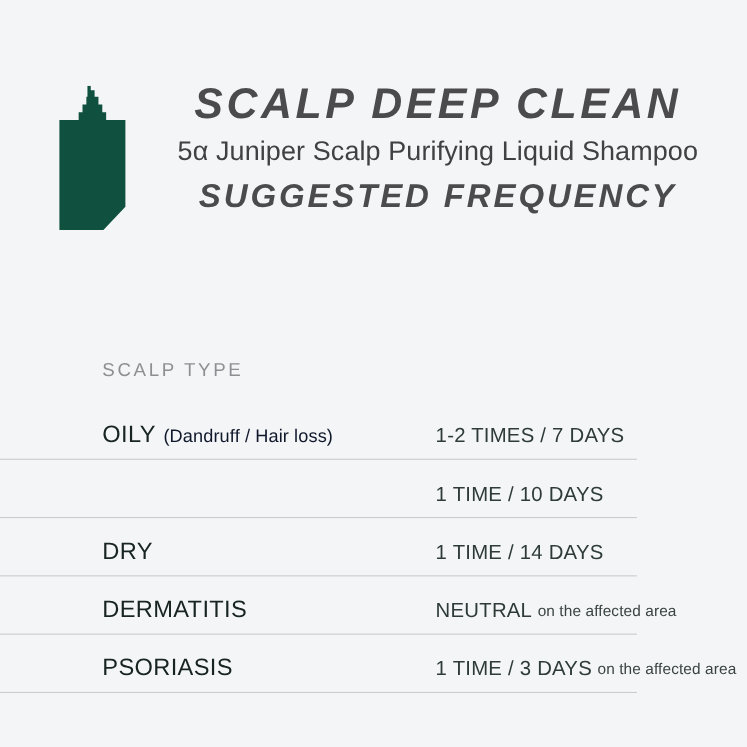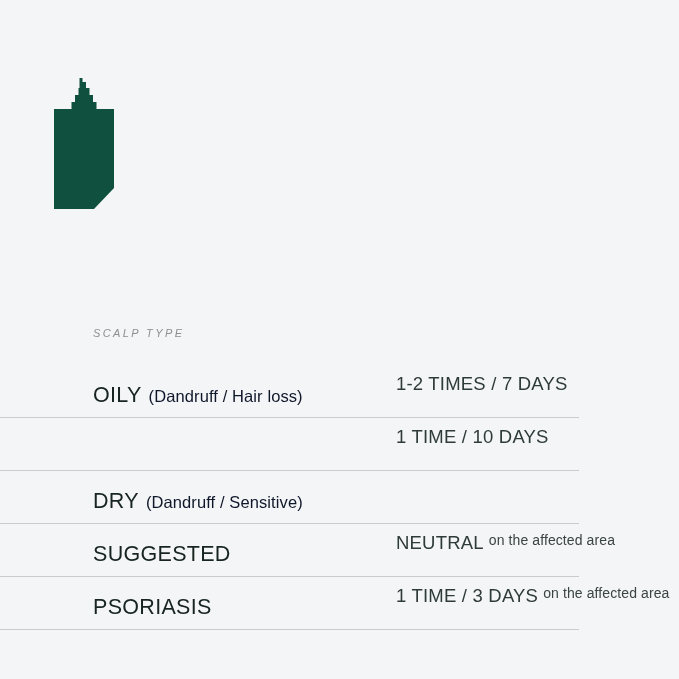--- a/index.html
+++ b/index.html
@@ -76,22 +76,21 @@
     position: absolute;
     left: 0;
     top: 320px;
     width: 679px;
   }
 
   .scalp-type-label {
     position: absolute;
     left: 93px;
     top: 7px;
-    font-size: 11px;
-    font-style: italic;
+    font-size: 17px;
     letter-spacing: 2.4px;
     color: #8d8f93;
     white-space: nowrap;
   }
 
   .rows {
     position: absolute;
     left: 0;
     top: 45px;
     width: 679px;
@@ -122,24 +121,24 @@
   .type-note {
     font-size: 16.5px;
     color: #0f172a;
     margin-left: 7px;
     letter-spacing: 0.1px;
   }
 
   .row-freq {
     position: absolute;
     left: 396px;
-    bottom: 22px;
+    bottom: 10px;
     white-space: nowrap;
     display: flex;
-    align-items: flex-start;
+    align-items: center;
   }
 
   .freq-main {
     font-size: 18.5px;
     color: #2e3b36;
     letter-spacing: 0.2px;
   }
 
   .freq-note {
     font-size: 14px;
@@ -152,20 +151,25 @@
 <body>
 
 <div class="header">
 
   <div class="bottle-icon">
     <svg width="72" height="132" viewBox="0 0 72 132" xmlns="http://www.w3.org/2000/svg">
       <path d="M31.5 0 L34.5 0 L34.5 4 L38 4 L38 10 L41.5 10 L41.5 17 L45 17 L45 24 L48.5 24 L48.5 31 L66 31 L66 110 L46 131 L6 131 L6 31 L23.5 31 L23.5 24 L27 24 L27 17 L30.5 17 L30.5 10 L31.5 10 Z" fill="#10503f"></path>
     </svg>
   </div>
 
+  <div class="title-block">
+    <div class="title-main">SCALP DEEP CLEAN</div>
+    <div class="title-sub">5α Juniper Scalp Purifying Liquid Shampoo</div>
+    <div class="title-third">SUGGESTED FREQUENCY</div>
+  </div>
 
 </div>
 
 <div class="table-section">
 
   <div class="scalp-type-label">SCALP TYPE</div>
 
   <div class="rows">
 
     <div class="row">
@@ -182,27 +186,30 @@
     <div class="row">
       <div class="row-freq">
         <span class="freq-main">1 TIME / 10 DAYS</span>
         <span class="freq-note"></span>
       </div>
     </div>
 
     <div class="row">
       <div class="row-type">
         <span class="type-name">DRY</span>
-        <span class="type-note">(Dandruff / Sensitive)</span>
-      </div>
-    </div>
-
-    <div class="row">
-      <div class="row-type">
-        <span class="type-name">SUGGESTED</span>
+      </div>
+      <div class="row-freq">
+        <span class="freq-main">1 TIME / 14 DAYS</span>
+        <span class="freq-note"></span>
+      </div>
+    </div>
+
+    <div class="row">
+      <div class="row-type">
+        <span class="type-name">DERMATITIS</span>
         <span class="type-note"></span>
       </div>
       <div class="row-freq">
         <span class="freq-main">NEUTRAL</span>
         <span class="freq-note">on the affected area</span>
       </div>
     </div>
 
     <div class="row">
       <div class="row-type">

